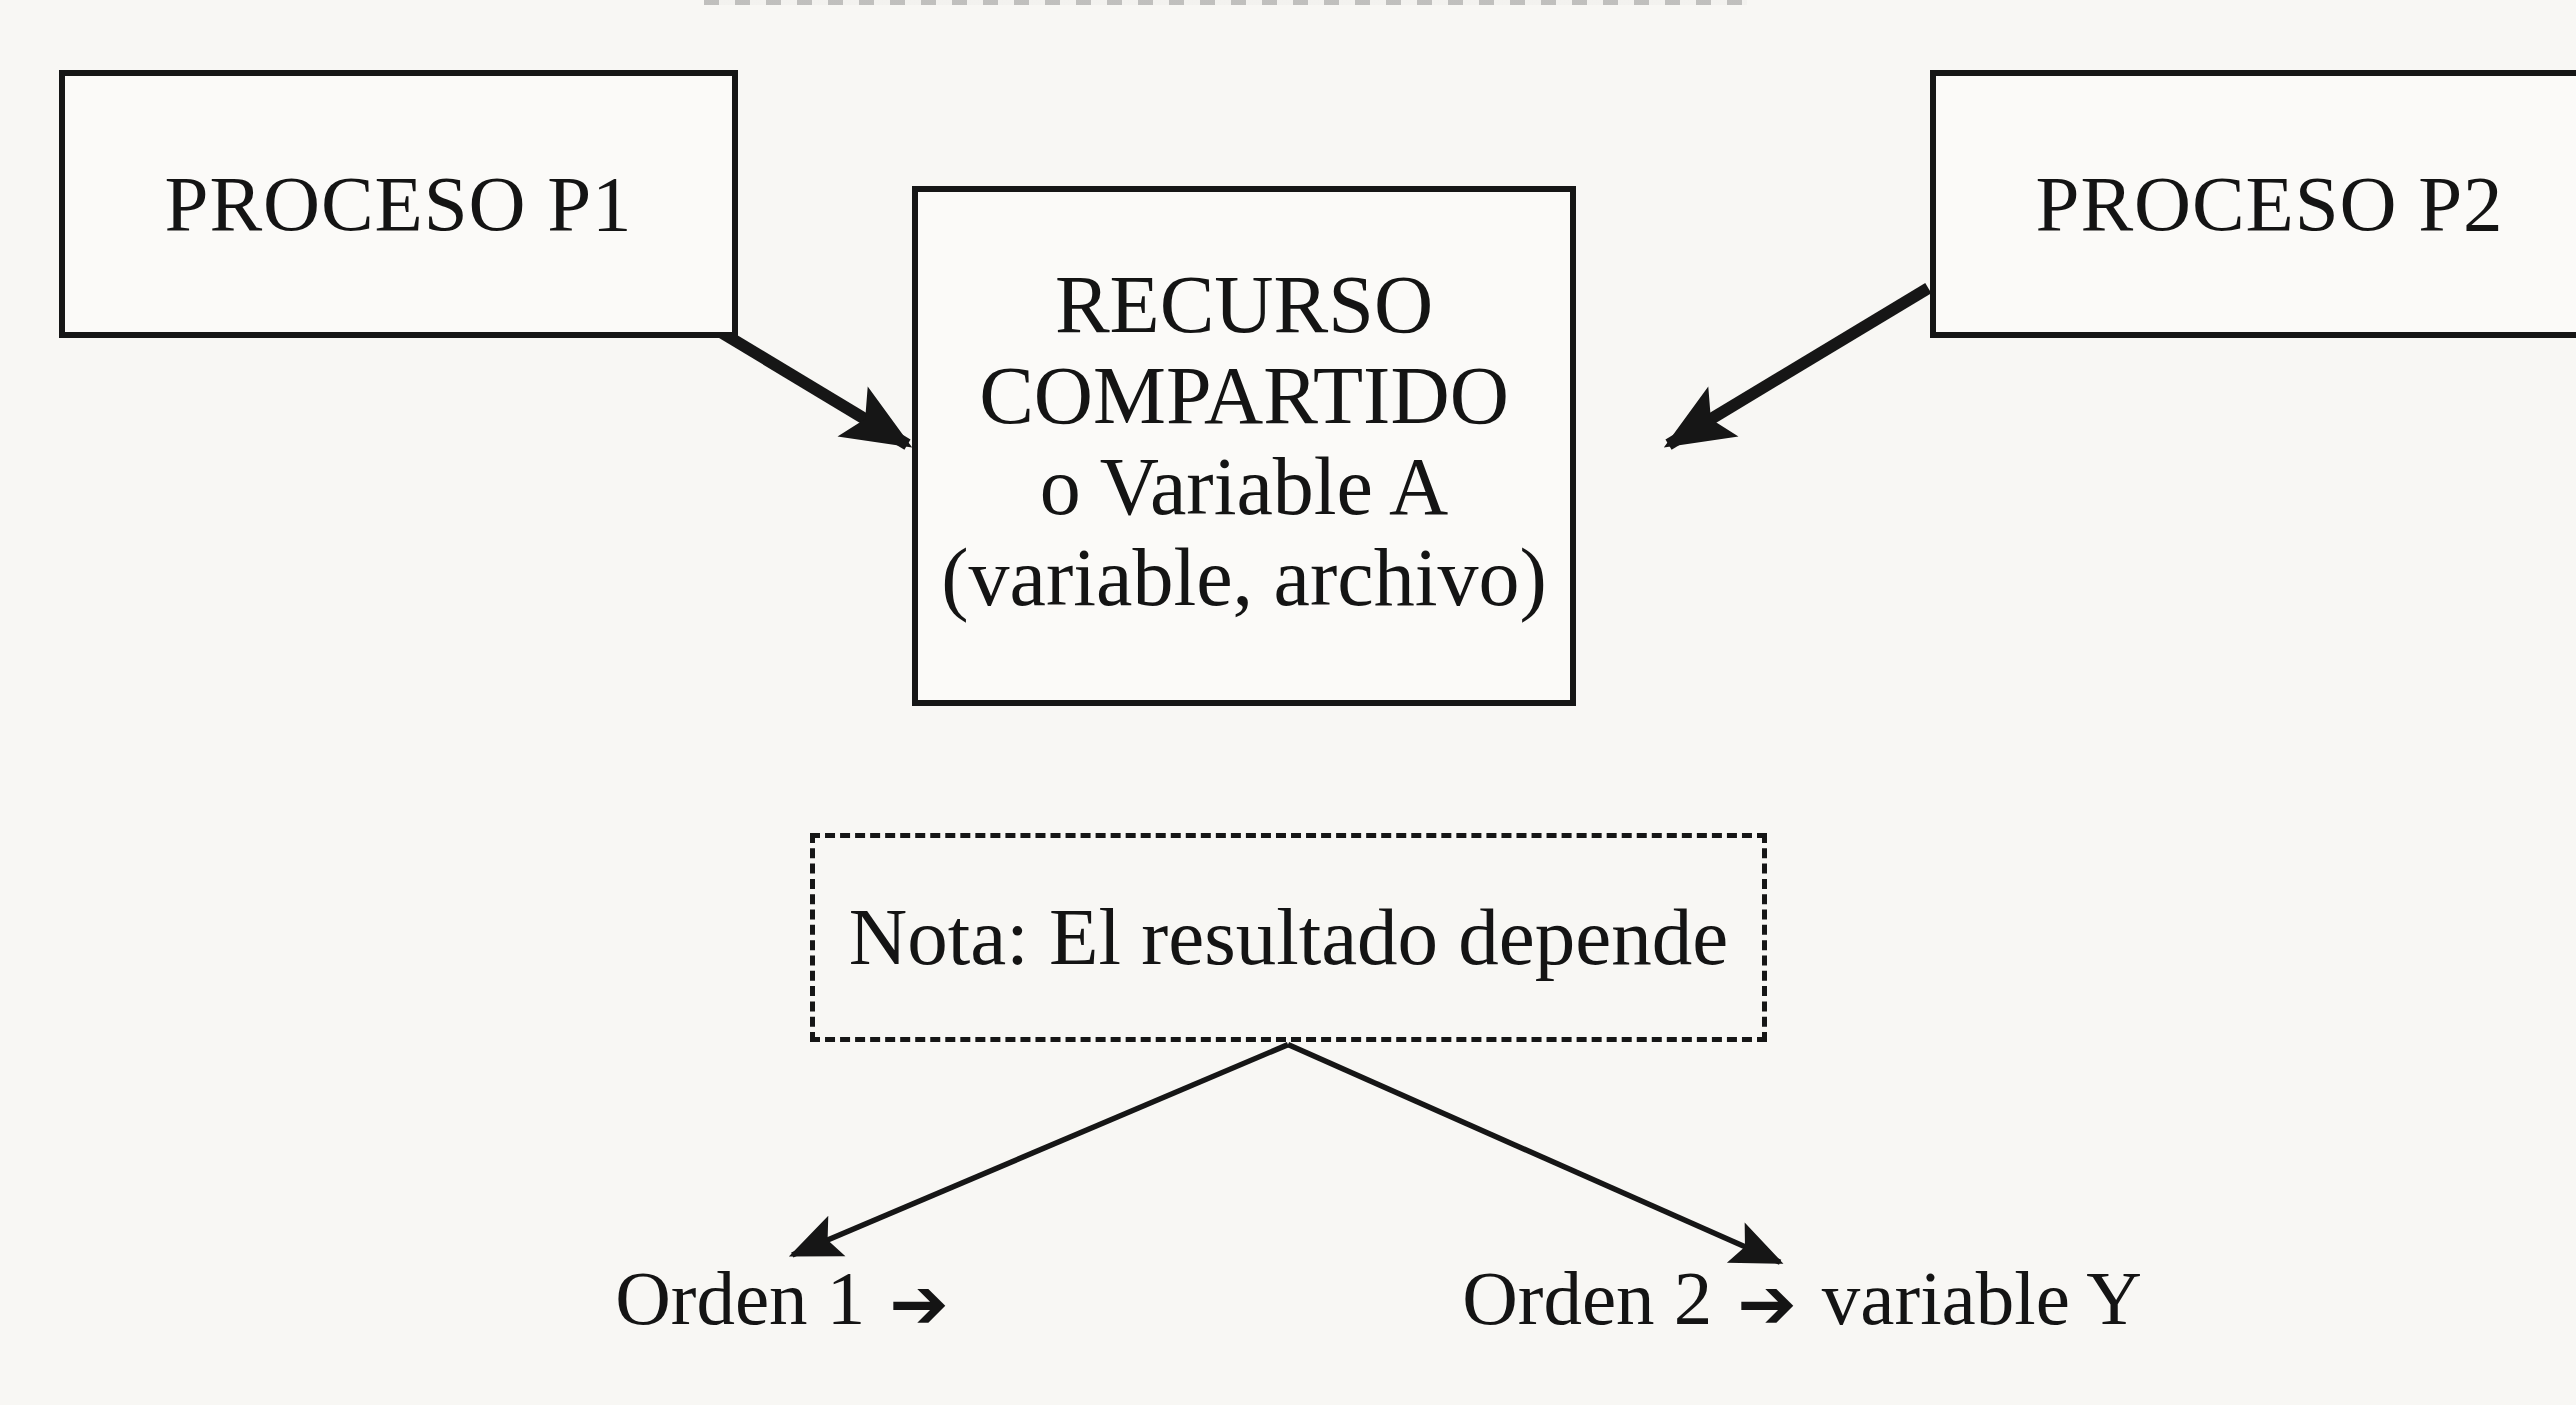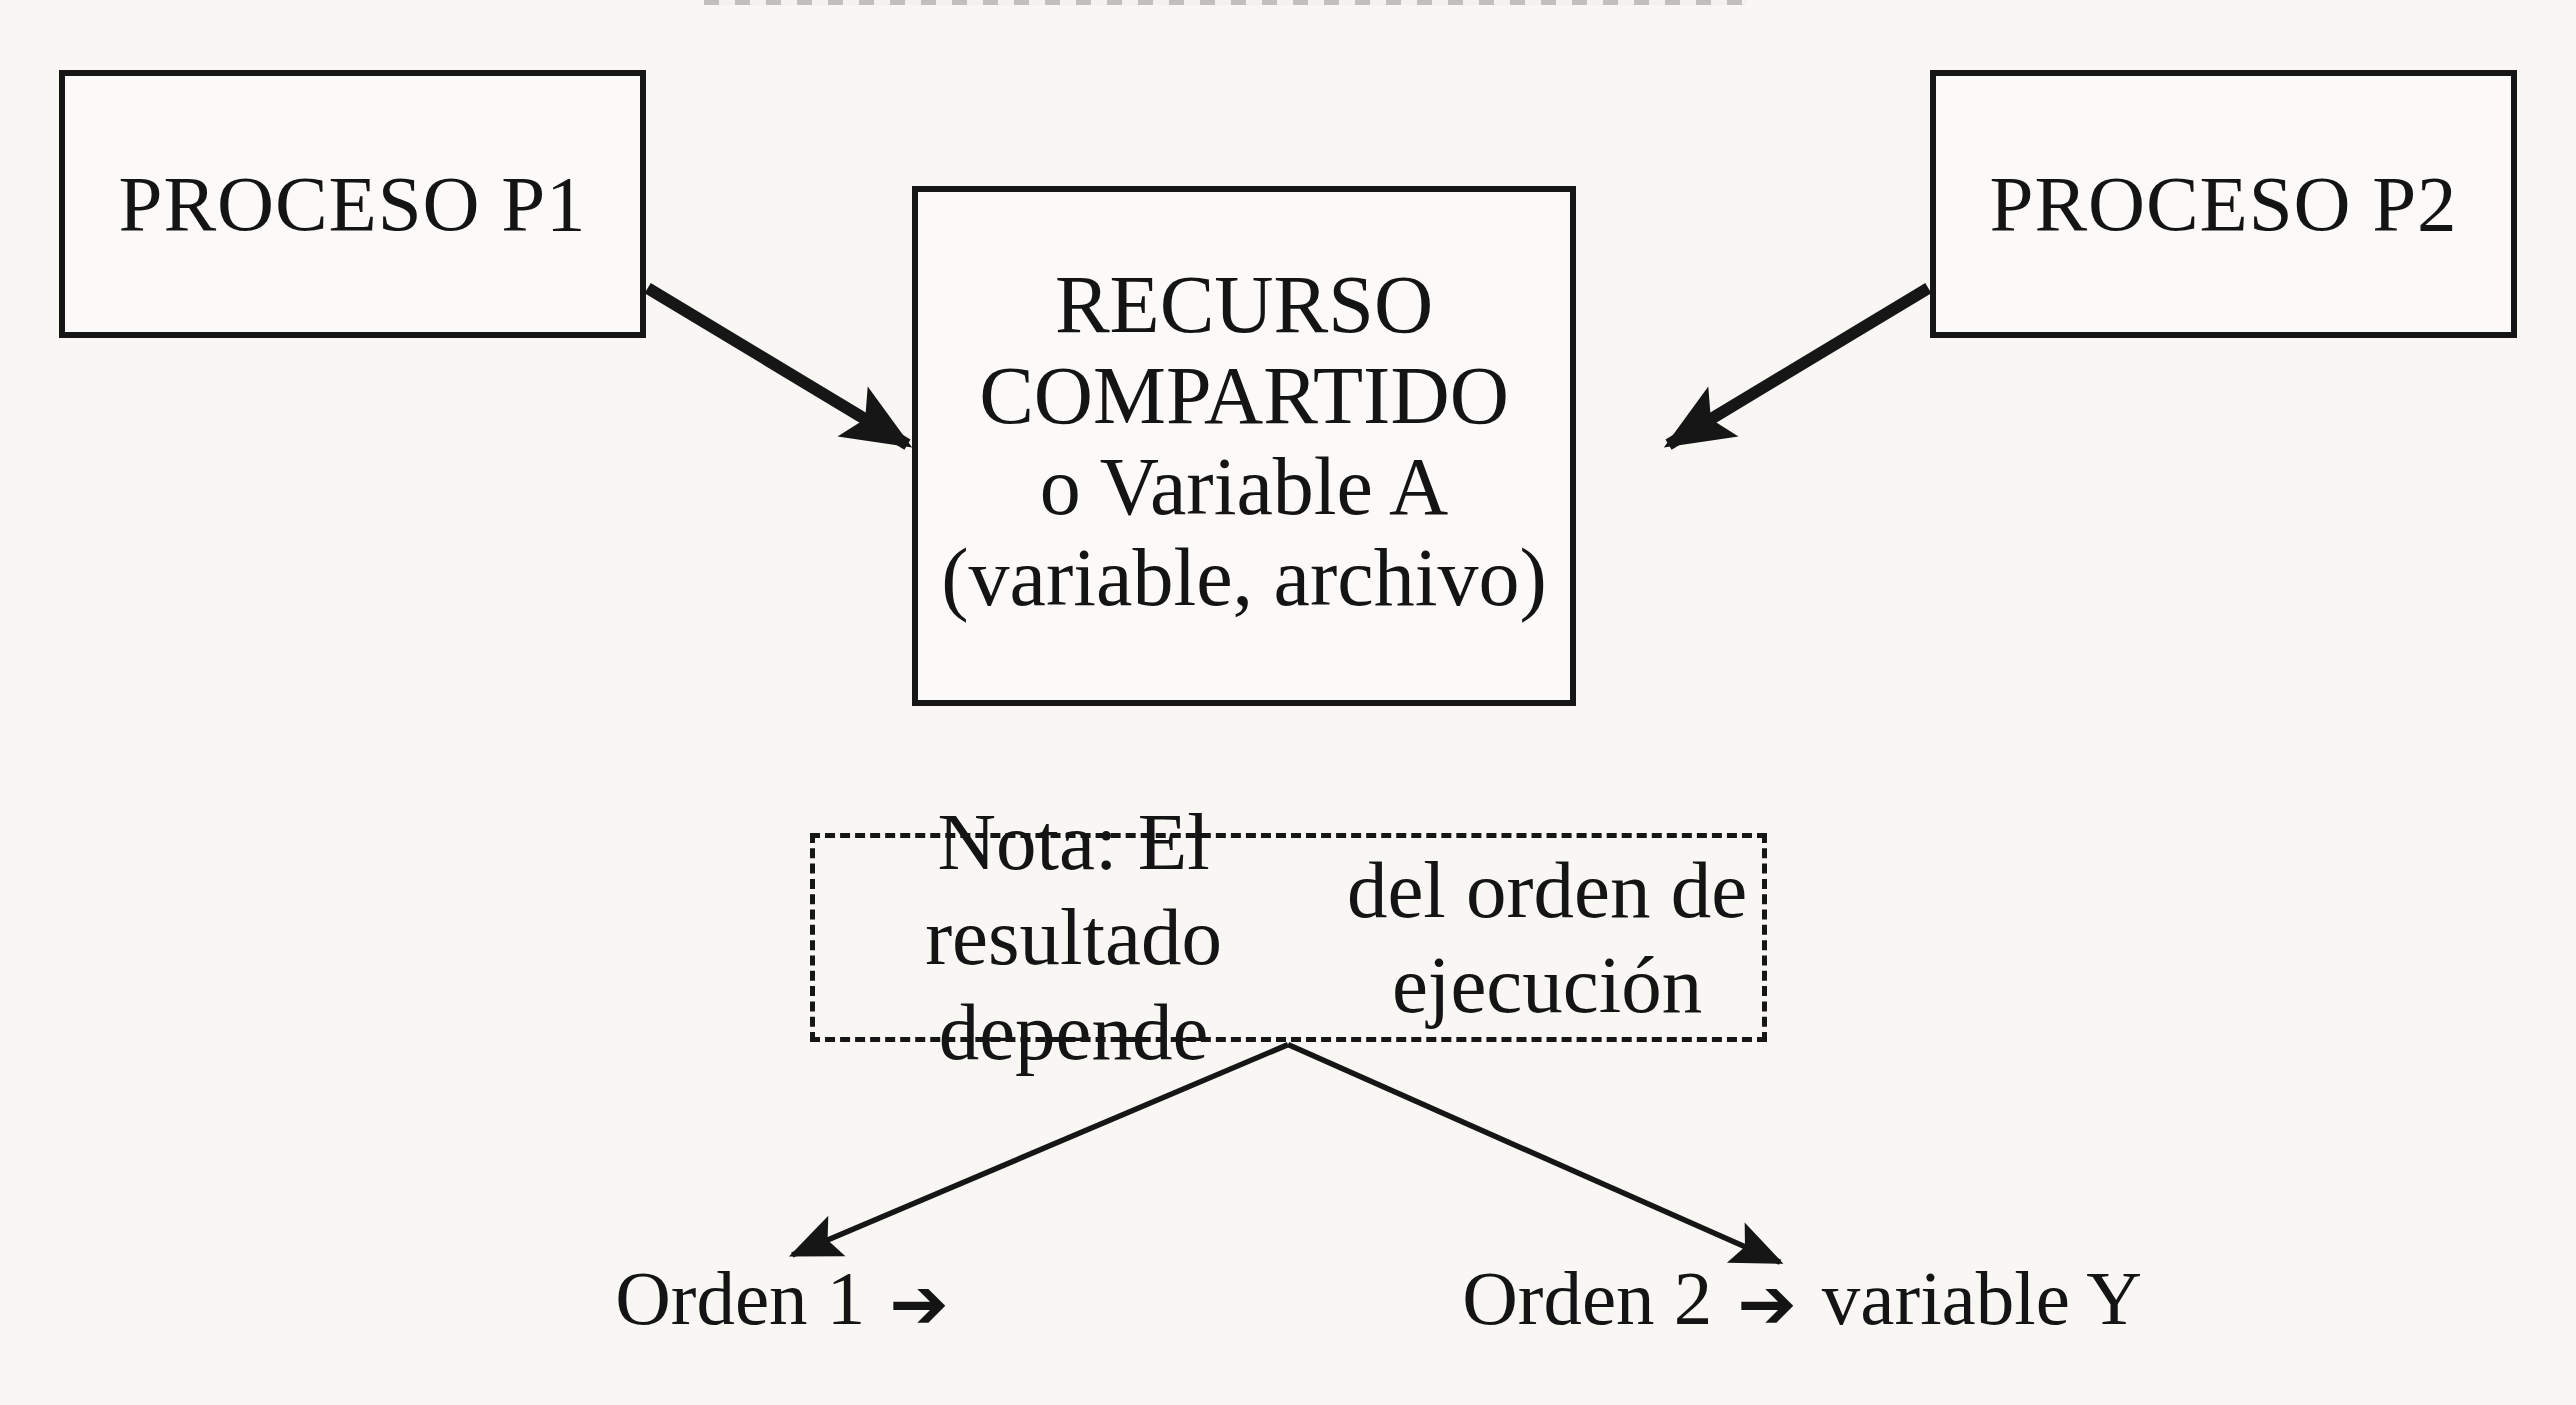--- a/index.html
+++ b/index.html
@@ -32,21 +32,21 @@
     position: absolute;
     background: #fbfaf8;
     border: 6.4px solid #161616;
     display: flex;
     align-items: center;
     justify-content: center;
     box-sizing: border-box;
     text-align: center;
   }
   .process-box {
-    width: 587px;
+    width: 679px;
     height: 268px;
     font-size: 79px;
     letter-spacing: 0.9px;
   }
   #p1-box { left: 59px;  top: 70px; }
   #p2-box { left: 1930px; top: 70px; }
   #shared-box {
     left: 912px;
     top: 186px;
     width: 664px;
@@ -134,21 +134,20 @@
 
   <div class="box" id="shared-box">
     <span class="box-line">RECURSO</span>
     <span class="box-line">COMPARTIDO</span>
     <span class="box-line">o Variable A</span>
     <span class="box-line">(variable, archivo)</span>
   </div>
 
   <div id="note-box">
     <span class="box-line">Nota: El resultado depende</span>
-    <span class="box-line">del orden de ejecución</span>
   </div>
 
   <div class="outcome" id="outcome-left">
     <span>Orden 1</span>
     <span class="outcome-arrow-glyph">➔</span>
   </div>
 
   <div class="outcome" id="outcome-right">
     <span>Orden 2</span>
     <span class="outcome-arrow-glyph">➔</span>

